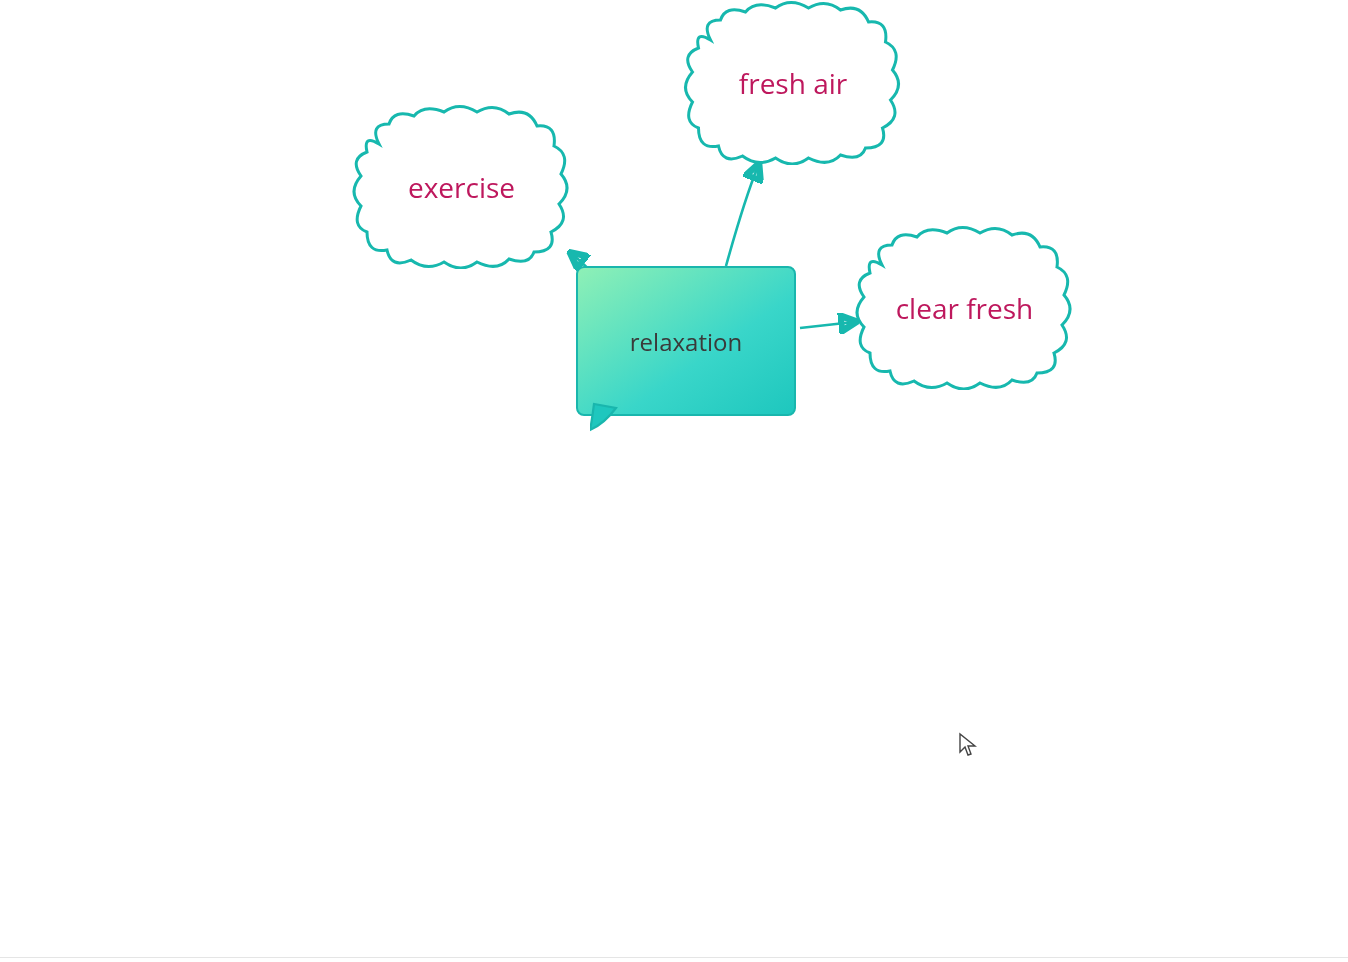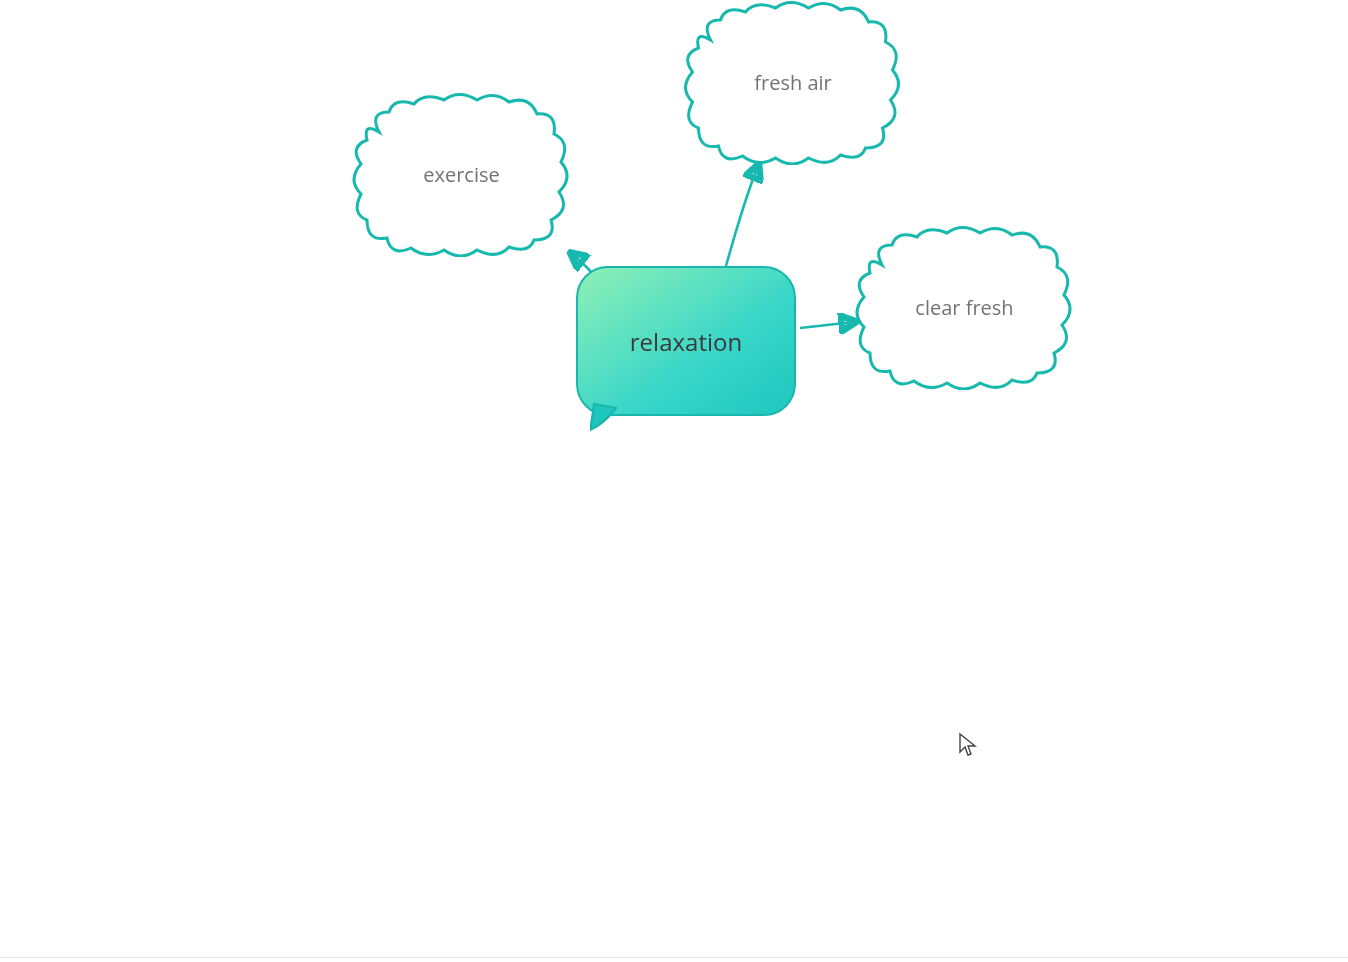--- a/index.html
+++ b/index.html
@@ -25,54 +25,54 @@
     align-items: center;
     justify-content: center;
     box-sizing: border-box;
   }
   
   .central {
     left: 576px;
     top: 266px;
     width: 220px;
     height: 150px;
-    border-radius: 32px;
+    border-radius: 8px;
     background: linear-gradient(145deg, #8ef0b6 0%, #39d6c9 60%, #1ec7be 100%);
     border: 2.5px solid #19b6ad;
     font-size: 24px;
     color: #3a3a3a;
   }
   .central .tail {
     position: absolute;
     left: 12px;
     bottom: -18px;
     width: 30px;
     height: 30px;
   }
   .central .tail svg path {
     fill: #1ec7be;
     stroke: #19b6ad;
     stroke-width: 2.2;
   }
   
   .cloud {
-    font-size: 20px;
-    color: #737373;
+    font-size: 28px;
+    color: #be185d;
   }
   .cloud .cloud-svg {
     position: absolute;
     left: 0; top: 0;
     width: 100%;
     height: 100%;
   }
   .cloud .label {
     position: relative;
     z-index: 2;
   }
-  .cloud-exercise   { left: 349px; top:  92px; width: 225px; height: 165px; }
+  .cloud-exercise   { left: 349px; top:  104px; width: 225px; height: 165px; }
   .cloud-freshair   { left: 680px; top:   0px; width: 226px; height: 165px; }
   .cloud-clearhead  { left: 852px; top: 225px; width: 225px; height: 165px; }
 
   
   .connectors {
     position: absolute;
     left: 0; top: 0;
     width: 1348px;
     height: 962px;
     pointer-events: none;

